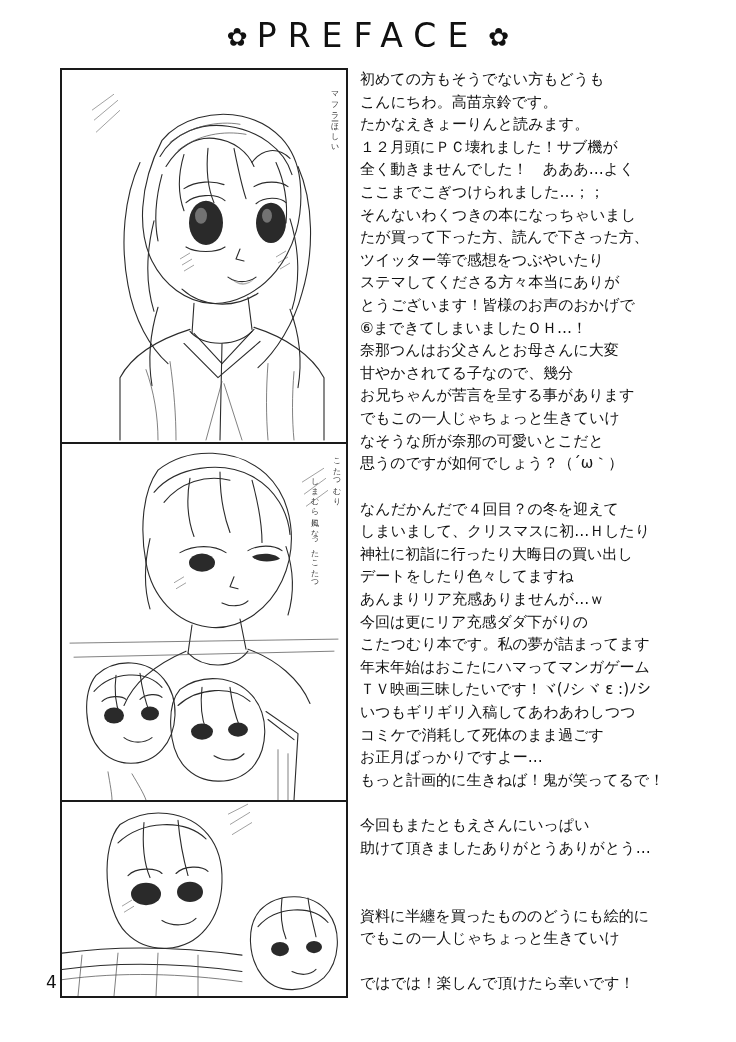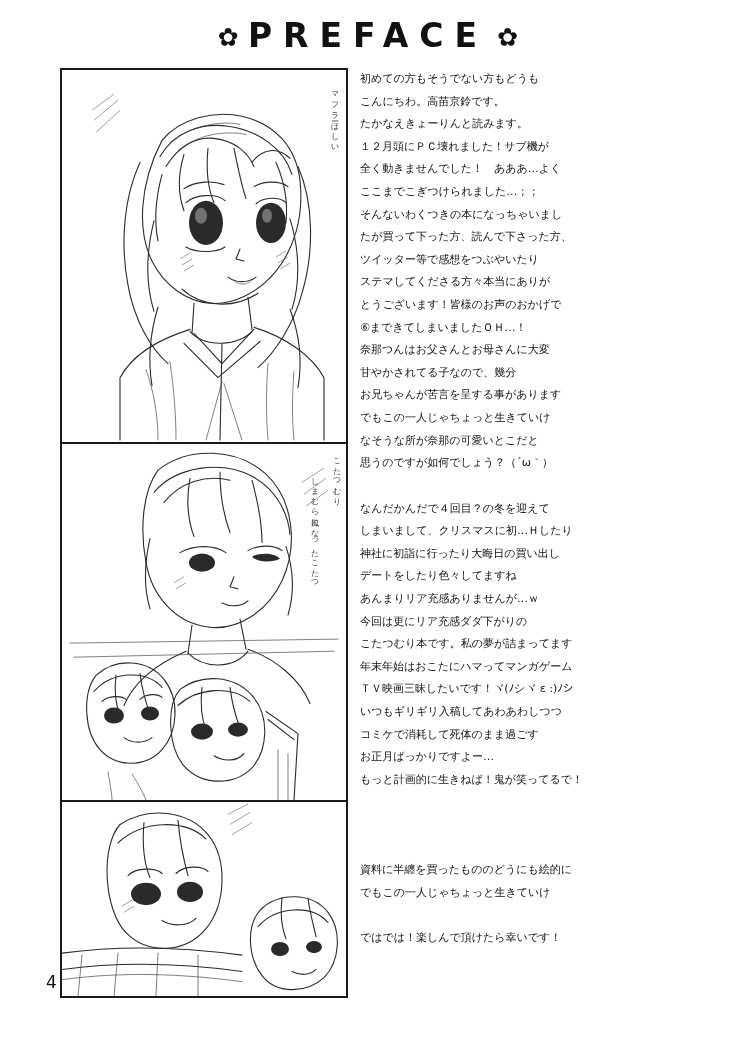--- a/index.html
+++ b/index.html
@@ -23,21 +23,21 @@
     left: 0;
     width: 736px;
     text-align: center;
     height: 52px;
   }
   .preface-title {
     display: inline-block;
     font-family: "DejaVu Sans", sans-serif;
     font-size: 33px;
     letter-spacing: 11px;
-    font-weight: 700;
+    font-weight: 400;
     color: #111;
     vertical-align: middle;
     padding: 0 4px;
   }
   .flower {
     display: inline-block;
     vertical-align: middle;
     font-size: 25px;
     line-height: 1;
     color: #111;
@@ -97,21 +97,21 @@
 
   
   .text-column {
     position: absolute;
     left: 360px;
     top: 68px;
     width: 348px;
   }
   .para {
     font-family: "DejaVu Sans", sans-serif;
-    font-size: 11px;
+    font-size: 15px;
     line-height: 22.6px;
     color: #111;
     margin: 0 0 0 0;
     white-space: pre-wrap;
     letter-spacing: 0px;
   }
   .gap-lg { height: 23px; }
   .gap-md { height: 22px; }
 
   .signature {
@@ -322,20 +322,22 @@
 あんまりリア充感ありませんが…ｗ
 今回は更にリア充感ダダ下がりの
 こたつむり本です。私の夢が詰まってます
 年末年始はおこたにハマってマンガゲーム
 ＴＶ映画三昧したいです！ヾ(ﾉシヾ ε :)ﾉシ
 いつもギリギリ入稿してあわあわしつつ
 コミケで消耗して死体のまま過ごす
 お正月ばっかりですよー…
 もっと計画的に生きねば！鬼が笑ってるで！</p>
   <div class="gap-lg"></div>
+  <p class="para">今回もまたともえさんにいっぱい
+助けて頂きましたありがとうありがとう…</p>
   <div class="gap-lg"></div>
   <div class="gap-md"></div>
   <p class="para">資料に半纏を買ったもののどうにも絵的に
 でもこの一人じゃちょっと生きていけ</p>
   <div class="gap-md"></div>
   <p class="para">ではでは！楽しんで頂けたら幸いです！</p>
 </div>
 
 <div class="signature">高苗京鈴</div>
 

